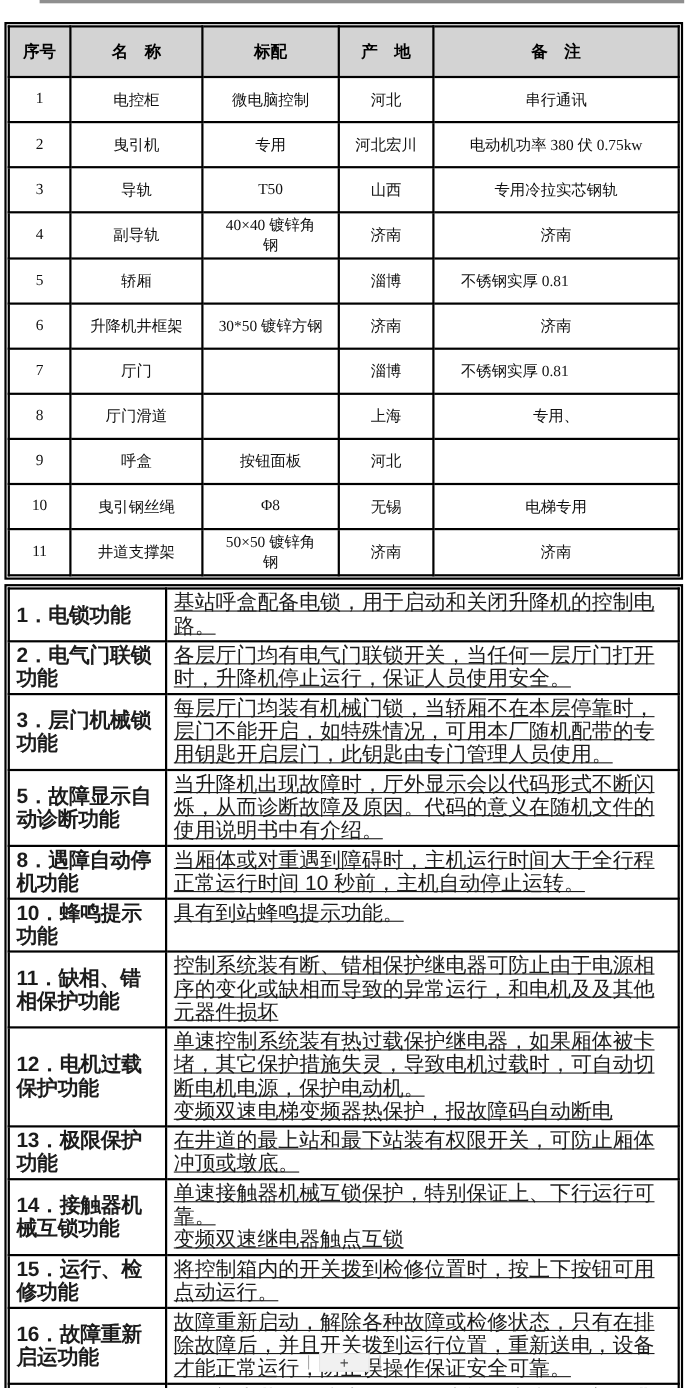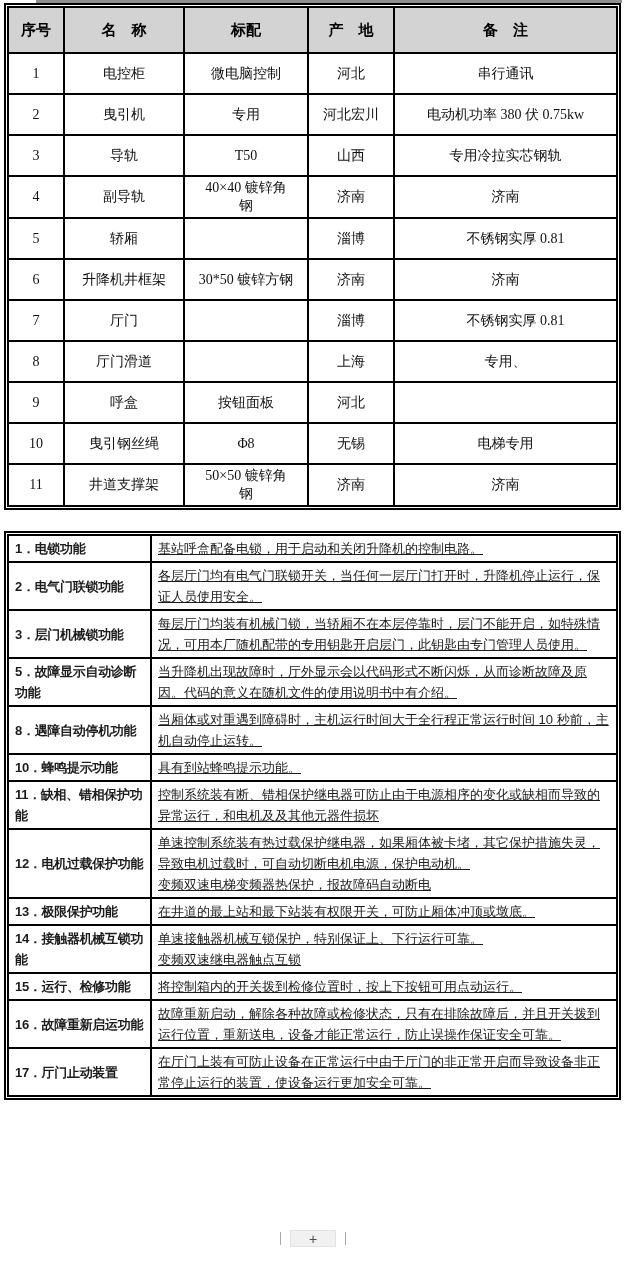--- a/index.html
+++ b/index.html
@@ -3,37 +3,37 @@
 <meta charset="utf-8">
 <style>
   html,body{margin:0;padding:0;}
   body{
     width:626px;height:1262px;position:relative;background:#ffffff;
     font-family:"Liberation Sans","DejaVu Sans",sans-serif;
     color:#000;overflow:hidden;
   }
   .top-shadow{position:absolute;top:0;left:36px;width:586px;height:3px;background:#8f8f8f;}
   .tbl-wrap{position:absolute;left:4px;width:617px;border:2px solid #000;padding:1px;background:#fff;box-sizing:border-box;}
-  #parts-wrap{top:3px;}
+  #parts-wrap{top:20px;}
   #funcs-wrap{top:531px;}
   table{border-collapse:collapse;width:100%;table-layout:fixed;}
   
   .parts{font-family:"Liberation Serif","DejaVu Serif",serif;}
   .parts th{
     background:#d3d3d3;border:2px solid #000;font-weight:bold;
     font-size:15px;height:40px;text-align:center;padding:2px 2px;
   }
   .parts td{
     border:2px solid #000;font-size:14px;height:35px;text-align:center;
     padding:2px 4px;white-space:pre-line;color:#111;
   }
-  .parts td.left{text-align:center;padding-left:24px;}
+  .parts td.left{text-align:left;padding-left:24px;}
   
   .funcs td{
-    border:2px solid #000;font-size:13px;line-height:21px;
+    border:2px solid #000;font-size:19px;line-height:21px;
     padding:2px 5px 2px 6px;color:#1c1c1c;
   }
   .funcs .c-fname{font-weight:bold;vertical-align:middle;letter-spacing:-0.3px;}
   .funcs .c-fdesc{vertical-align:top;white-space:pre-line;text-decoration:underline;}
   
   .plus-bar{
     position:absolute;top:1230px;left:0;width:100%;
     display:flex;align-items:center;justify-content:center;gap:9px;
   }
   .tick{width:1px;height:13px;background:#a9a9a9;}

